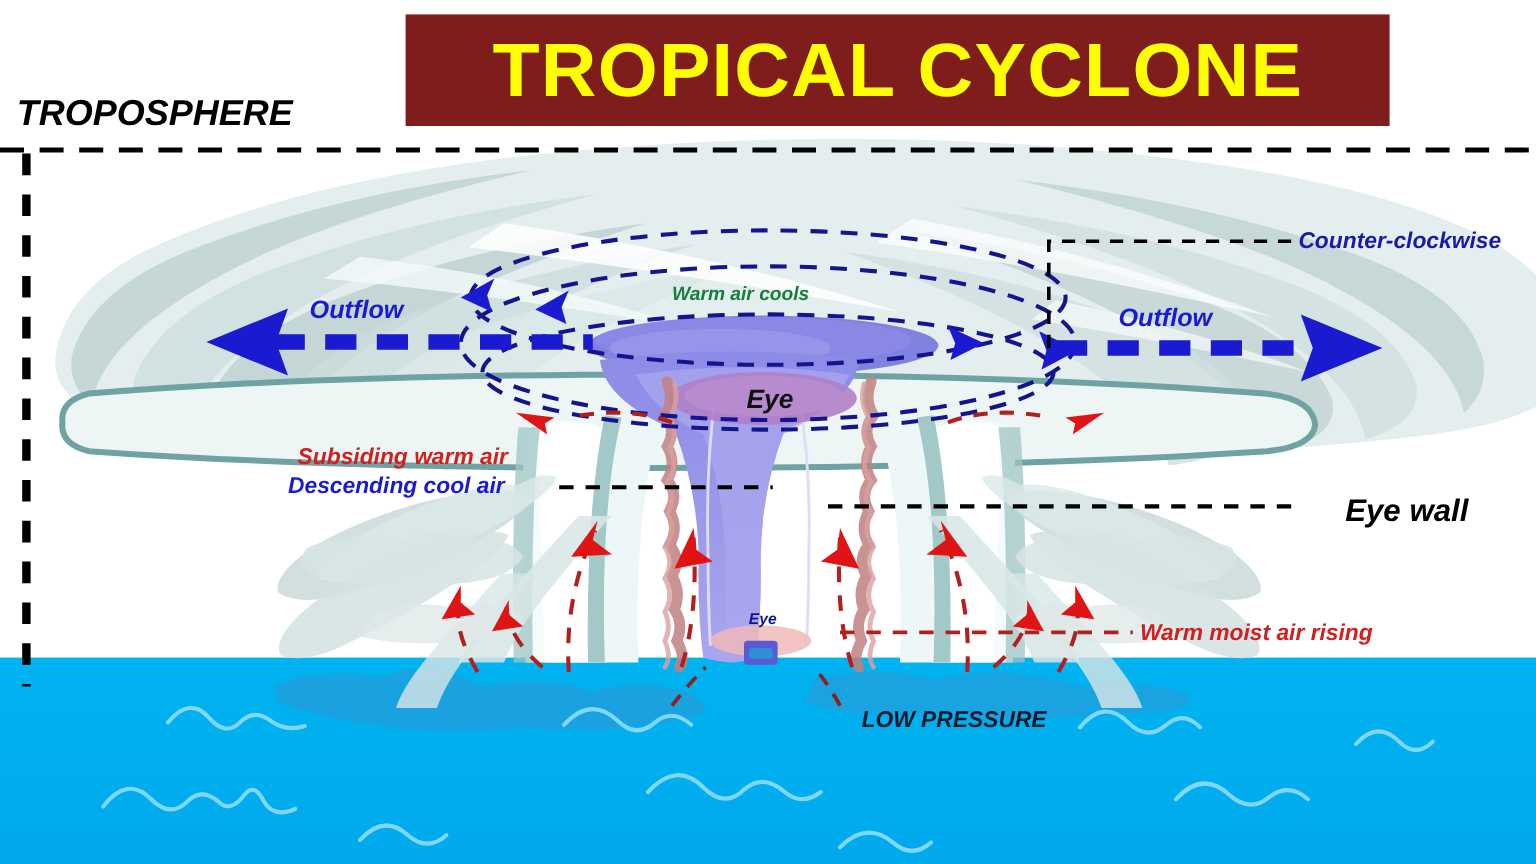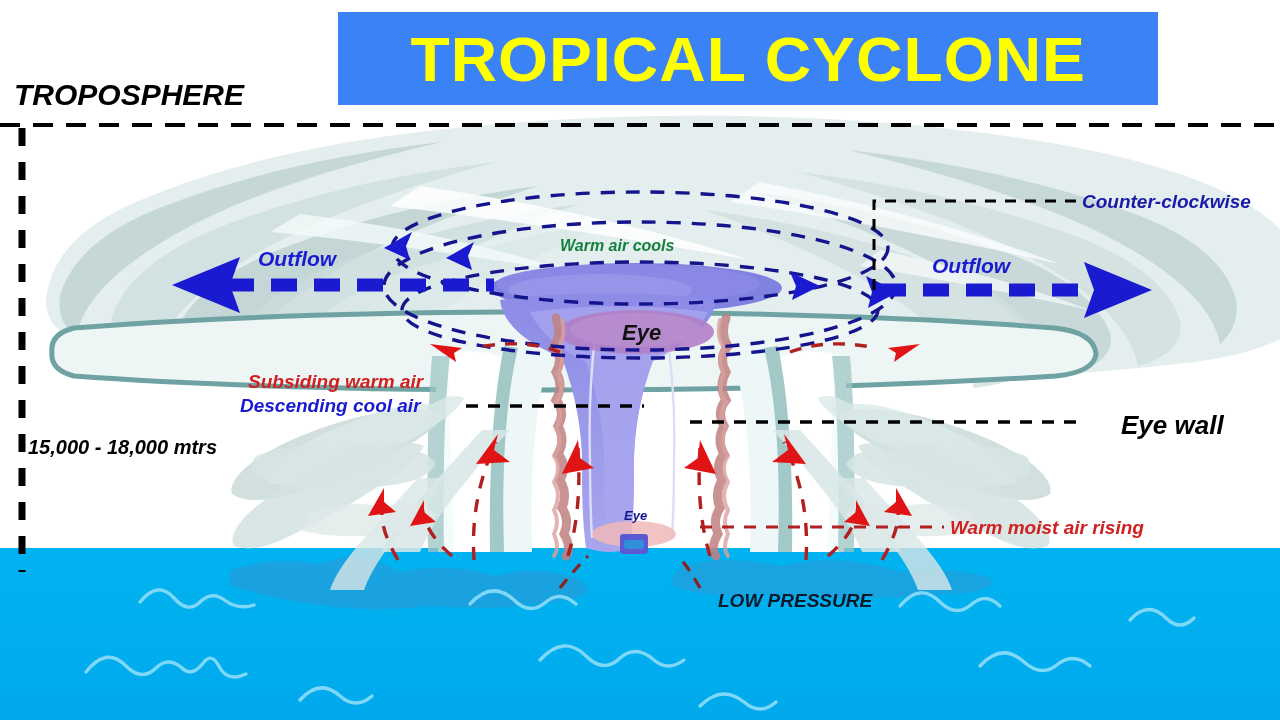--- a/index.html
+++ b/index.html
@@ -7,21 +7,21 @@
   body{width:1280px;height:720px;overflow:hidden;
        font-family:"Liberation Sans","DejaVu Sans",sans-serif;}
   #stage{position:relative;width:1280px;height:720px;background:#ffffff;}
   #art{position:absolute;left:0;top:0;width:1280px;height:720px;}
 
   .lbl{position:absolute;white-space:nowrap;font-weight:bold;font-style:italic;
        line-height:1;}
 
   
   #title-plate{position:absolute;left:338px;top:12px;width:820px;height:93px;
-      background:#3b82f6;display:flex;align-items:center;justify-content:center;}
+      background:#7f1d1d;display:flex;align-items:center;justify-content:center;}
   #title-text{color:#ffff00;font-size:63px;font-weight:bold;font-style:normal;
       letter-spacing:1px;font-family:"Liberation Sans","DejaVu Sans",sans-serif;
       transform:scaleX(1.02);}
 
   #troposphere{left:14px;top:80px;font-size:30px;color:#000;}
   #altitude{left:28px;top:437px;font-size:20px;color:#000;}
 
   #counter-cw{left:1082px;top:192px;font-size:19px;color:#1a1aa8;}
   #outflow-left{left:258px;top:248px;font-size:21px;color:#1a1ad0;}
   #outflow-right{left:932px;top:255px;font-size:21px;color:#1a1ad0;}
@@ -290,21 +290,20 @@
 
     </g>
   </svg>
 
   <div id="title-plate">
     <span id="title-text">TROPICAL CYCLONE</span>
   </div>
 
   <div class="lbl" id="troposphere">TROPOSPHERE</div>
 
-  <div class="lbl" id="altitude">15,000 - 18,000 mtrs</div>
 
   <div class="lbl" id="counter-cw">Counter-clockwise</div>
 
   <div class="lbl" id="outflow-left">Outflow</div>
 
   <div class="lbl" id="outflow-right">Outflow</div>
 
   <div class="lbl" id="warm-air-cools">Warm air cools</div>
 
   <div class="lbl" id="eye-big">Eye</div>

